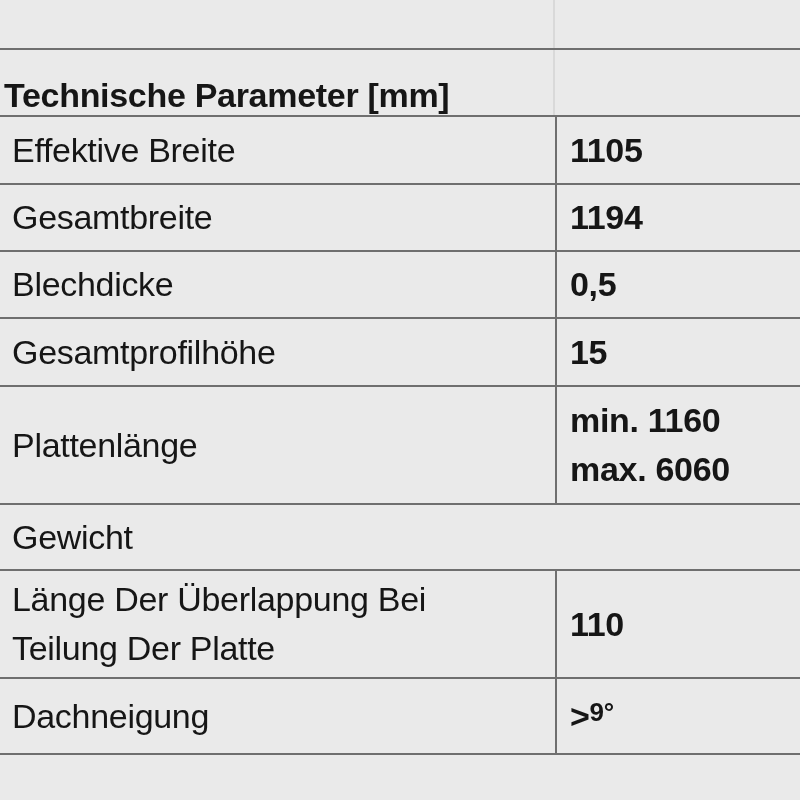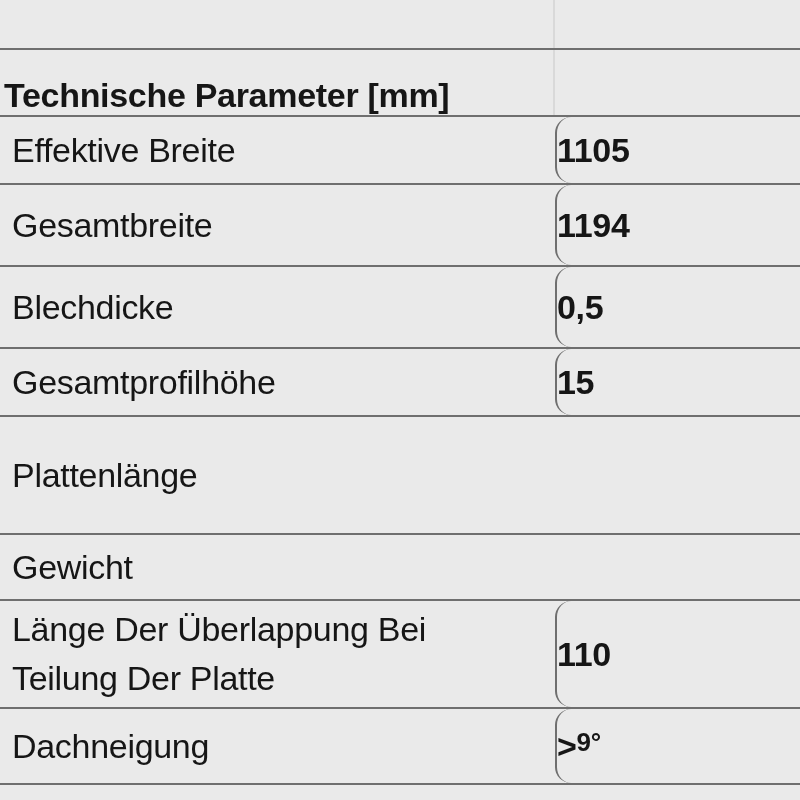--- a/index.html
+++ b/index.html
@@ -54,31 +54,31 @@
     flex-direction: column;
     justify-content: center;
     font-size: 34px;
     font-weight: 400;
     letter-spacing: -0.3px;
     line-height: 1.44;
   }
   .row .value {
     flex: 1;
     border-left: 2px solid var(--line);
+    padding-left: 13px;
     display: flex;
     flex-direction: column;
     justify-content: center;
     font-size: 34px;
     font-weight: bold;
     letter-spacing: -0.3px;
     line-height: 1.44;
-    border-radius: 16px;
   }
   .h68  { height: 68px; }
-  .h67  { height: 82px; }
+  .h67  { height: 67px; }
   .h122 { height: 118px; }
   .h66  { height: 66px; gap: 24px; }
   .h108 { height: 108px; }
   .h62  { height: 76px; }
   .sup {
     font-size: 26px;
     vertical-align: 7px;
     font-weight: bold;
   }
   .inline-row { display: block; }
@@ -129,20 +129,24 @@
       </div>
       <div class="value">
         <span>15</span>
       </div>
     </div>
 
     <div class="row h122">
       <div class="label">
         <span>Plattenlänge</span>
       </div>
+      <div class="value">
+        <span class="inline-row">min. 1160</span>
+        <span class="inline-row">max. 6060</span>
+      </div>
     </div>
 
     <div class="row h66">
       <div class="label">
         <span>Gewicht</span>
       </div>
     </div>
 
     <div class="row h108">
       <div class="label">

